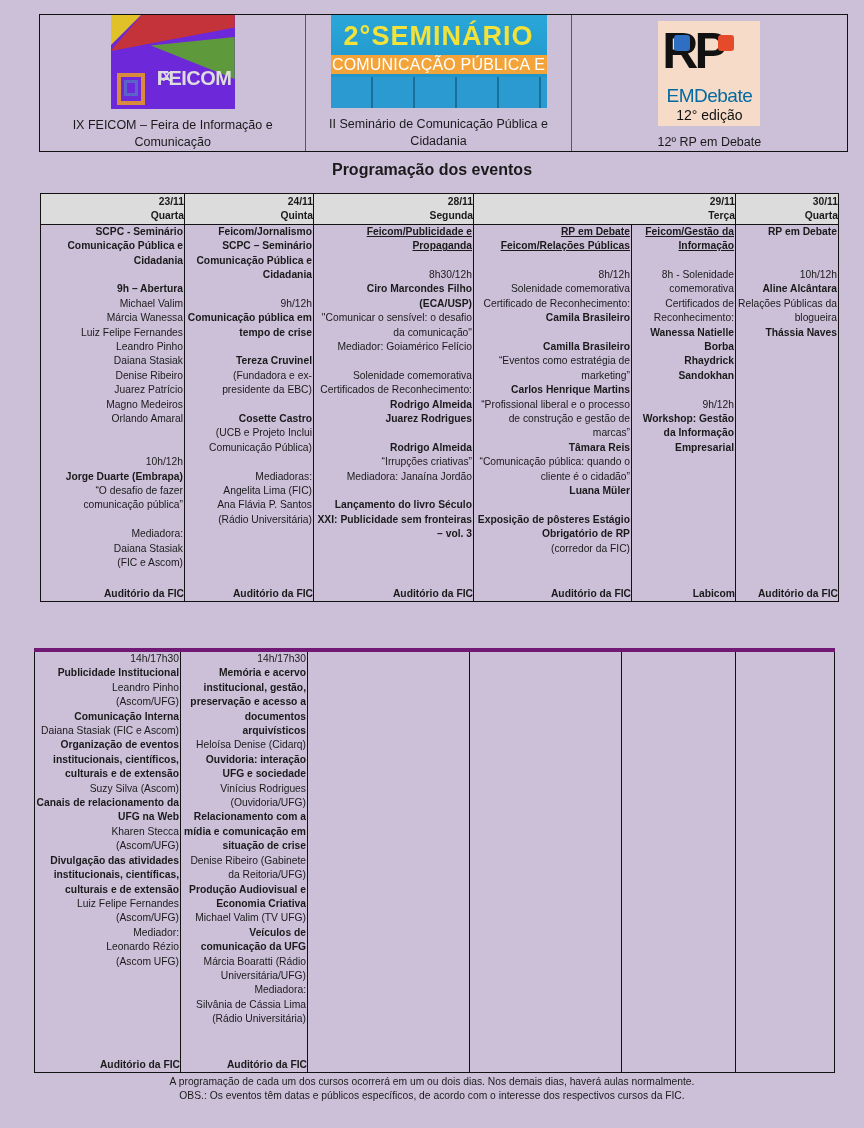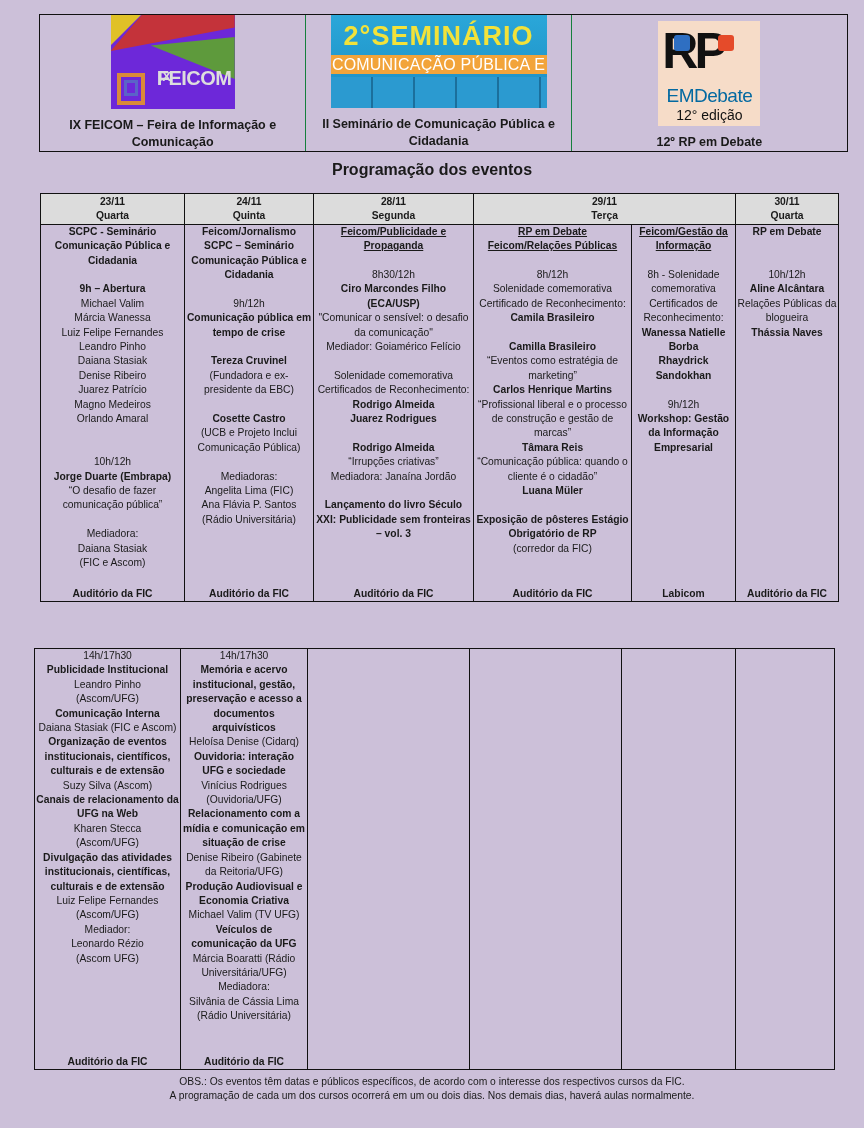--- a/index.html
+++ b/index.html
@@ -5,21 +5,21 @@
   html, body { margin:0; padding:0; }
   body {
     width:864px; height:1128px; background:#ccc0d9; position:relative; overflow:hidden;
     font-family:"Liberation Sans", sans-serif; color:#1a1a1a;
   }
   .abs { position:absolute; }
   
   .hdr { left:39px; top:14px; width:809px; height:138px; border:1px solid #111; box-sizing:border-box; display:flex; }
   .hdr-cell { border-right:1px solid #15803d; box-sizing:border-box; display:flex; flex-direction:column; align-items:center; }
   .hdr-cell:last-child { border-right:none;justify-content:flex-end; }
-  .hdr-title { font-weight:bold; font-size:12.5px; text-align:center; line-height:17px; margin-top:8px; }
+  .hdr-title { font-weight:normal; font-size:12.5px; text-align:center; line-height:17px; margin-top:8px; }
   .logo { box-sizing:border-box; position:relative; overflow:hidden; }
   .feicom { width:124px; height:101px; background:#6d28d9; }
   .feicom .y { position:absolute; left:0; top:0; width:0; height:0; border-top:30px solid #e0c127; border-right:30px solid transparent; }
   .feicom .r { position:absolute; left:0; top:0; width:124px; height:36px; background:#c4333a; clip-path:polygon(25% 0,100% 0,100% 35%,0 100%); }
   .feicom .g { position:absolute; left:40px; top:22px; width:84px; height:42px; background:#5e9a3c; clip-path:polygon(100% 0,100% 100%,0 20%); }
   .feicom .ix { position:absolute; left:48px; top:54px; color:#ddd; font-size:13px; font-weight:bold; }
   .feicom .fc { position:absolute; left:46px; top:52px; color:#ddd; font-size:20px; font-weight:bold; letter-spacing:-0.5px; }
   .feicom .bubble { position:absolute; left:6px; top:58px; width:28px; height:32px; border:4px solid #d98a3a; box-sizing:border-box; }
   .feicom .bubble::after { content:""; position:absolute; left:3px; top:3px; width:14px; height:16px; border:3px solid #5a63c8; box-sizing:border-box; }
   .semi { width:216px; height:93px; background:linear-gradient(180deg,#2aa7d9 0%,#1c8cc2 100%); }
@@ -29,31 +29,31 @@
   .rp { width:102px; height:105px; background:#f6dcc8; }
   .rp .rpl { position:absolute; left:4px; top:0; font-size:50px; font-weight:bold; color:#111; letter-spacing:-4px; line-height:60px; }
   .rp .dot1 { position:absolute; left:16px; top:14px; width:16px; height:16px; background:#2f6fc2; border-radius:3px; }
   .rp .dot2 { position:absolute; left:60px; top:14px; width:16px; height:16px; background:#e54b2a; border-radius:3px; }
   .rp .emd { position:absolute; left:0; width:102px; top:64px; text-align:center; font-size:19px; color:#0369a1; letter-spacing:-0.5px; }
   .rp .ed { position:absolute; left:0; width:102px; top:86px; text-align:center; font-size:14px; color:#111; }
 
   .prog-title { left:0; width:864px; top:161px; text-align:center; font-weight:bold; font-size:16px; }
 
   table.sched { position:absolute; border-collapse:collapse; table-layout:fixed; }
-  table.sched td { border:1px solid #111; text-align:center; vertical-align:top; font-size:10.3px; line-height:14.4px; padding:0 1px; position:relative; }
+  table.sched td { border:1px solid #111; text-align:right; vertical-align:top; font-size:10.3px; line-height:14.4px; padding:0 1px; position:relative; }
   table.sched td.head { background:#dcdcdc; font-weight:bold; line-height:13.5px; padding:1px 0 0 0; vertical-align:top; }
   table.sched td.body { padding-bottom:16px; }
   .line { display:block; white-space:pre-line; min-height:14.4px; }
   .b { font-weight:bold; }
   .u { text-decoration:underline; }
   .venue { position:absolute; left:0; right:0; bottom:0; font-weight:bold; line-height:14px; }
   #t1 { left:40px; top:193px; width:798px; }
   #t1 td.head { height:27px; }
   #t1 td.body { height:360px; }
-  #t2 { left:34px; top:648px; width:800px; border-top:1px solid #701a75; }
+  #t2 { left:34px; top:648px; width:800px; border-top:4px solid #701a75; }
   #t2 td.body { height:404px; }
   .note { left:0; width:864px; top:1075px; text-align:center; font-size:10.3px; line-height:14px; }
 </style>
 </head>
 <body>
 
 <div class="abs hdr">
   <div class="hdr-cell" style="width:267px;">
     <div class="logo feicom">
       <div class="r"></div>
@@ -277,15 +277,15 @@
         </td>
     <td class="body"></td>
     <td class="body"></td>
     <td class="body"></td>
     <td class="body"></td>
   </tr>
 </tbody>
   </table>
 
 <div class="abs note">
+  <div>A programação de cada um dos cursos ocorrerá em um ou dois dias. Nos demais dias, haverá aulas normalmente.</div>
   <div>OBS.: Os eventos têm datas e públicos específicos, de acordo com o interesse dos respectivos cursos da FIC.</div>
-  <div>A programação de cada um dos cursos ocorrerá em um ou dois dias. Nos demais dias, haverá aulas normalmente.</div>
 </div>
 
 </body></html>

